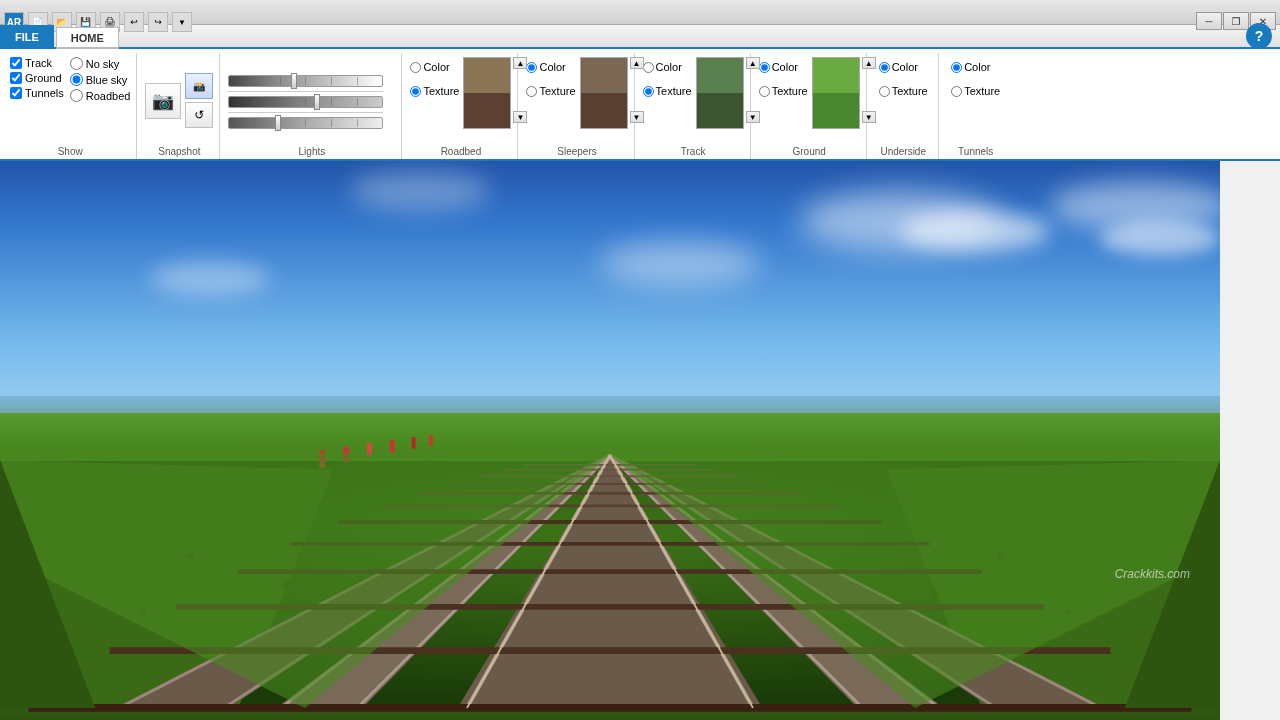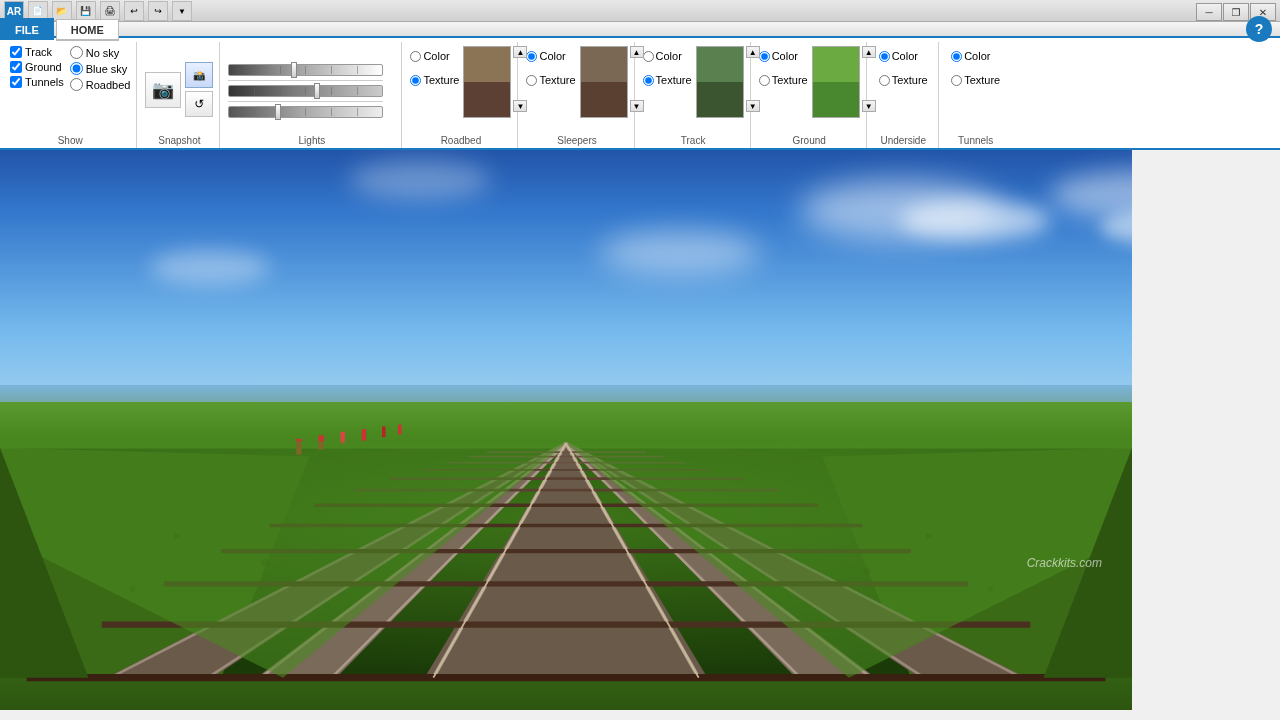--- a/index.html
+++ b/index.html
@@ -3,23 +3,23 @@
   <meta charset="utf-8">
   <style>
     * { margin: 0; padding: 0; box-sizing: border-box; }
     body { width: 1280px; height: 720px; overflow: hidden; font-family: 'Segoe UI', Arial, sans-serif; font-size: 11px; background: #f0f0f0; }
 
     
     #titlebar {
       height: 22px;
       background: linear-gradient(to bottom, #e8e8e8, #d0d0d0);
       display: flex;
-      align-items: flex-end;
+      align-items: flex-start;
       justify-content: space-between;
-      padding: 0 4px;
+      padding: 12px 4px;
       border-bottom: 1px solid #aaa;
       gap: 27px;
     }
     #titlebar-left { display: flex; align-items: center; gap: 4px; }
     #titlebar-title { flex: 1; text-align: center; font-size: 11px; color: #333; position: absolute; left: 50%; transform: translateX(-50%); }
     #titlebar-controls { display: flex; gap: 1px; }
     .title-btn {
       width: 26px; height: 18px;
       background: linear-gradient(to bottom, #f0f0f0, #d8d8d8);
       border: 1px solid #999;
@@ -34,24 +34,24 @@
       border: 1px solid #bbb;
       display: inline-flex;
       align-items: center;
       justify-content: center;
       font-size: 9px;
       cursor: pointer;
     }
 
     
     #tabbar {
-      height: 16px;
+      height: 24px;
       background: linear-gradient(to bottom, #f5f5f5, #e0e0e0);
       display: flex;
-      align-items: center;
+      align-items: flex-end;
       border-bottom: 2px solid #1a7abf;
     }
     .tab-item {
       padding: 4px 14px;
       font-size: 11px;
       font-weight: bold;
       cursor: pointer;
       border: 1px solid transparent;
       border-bottom: none;
       height: 22px;
@@ -204,21 +204,21 @@
       display: flex; align-items: center; justify-content: center;
       font-weight: bold;
       font-size: 14px;
       cursor: pointer;
       margin-left: auto;
       align-self: center;
     }
 
     
     #viewport {
-      width: 1132px;
+      width: 1220px;
       height: 560px;
       position: relative;
       overflow: hidden;
     }
 
     
     .sky {
       position: absolute;
       top: 0; left: 0; right: 0;
       height: 55%;

